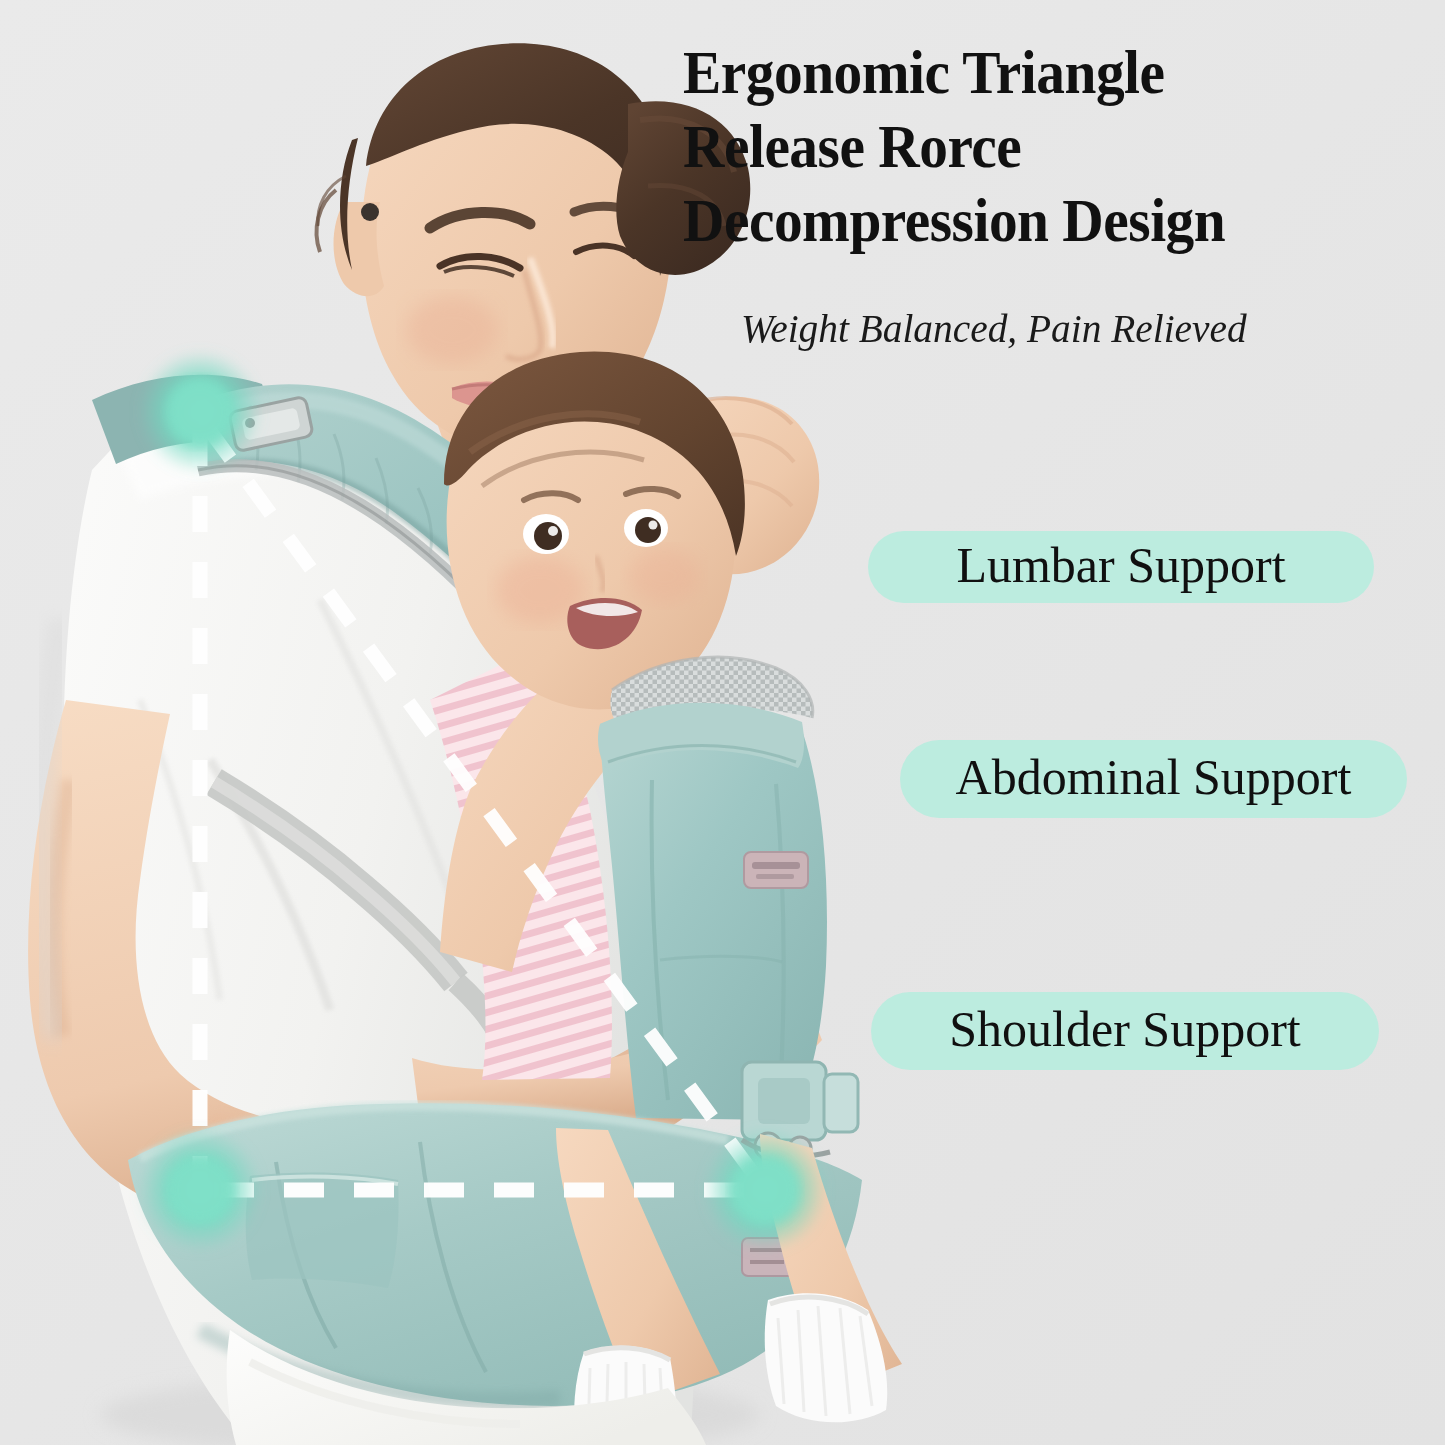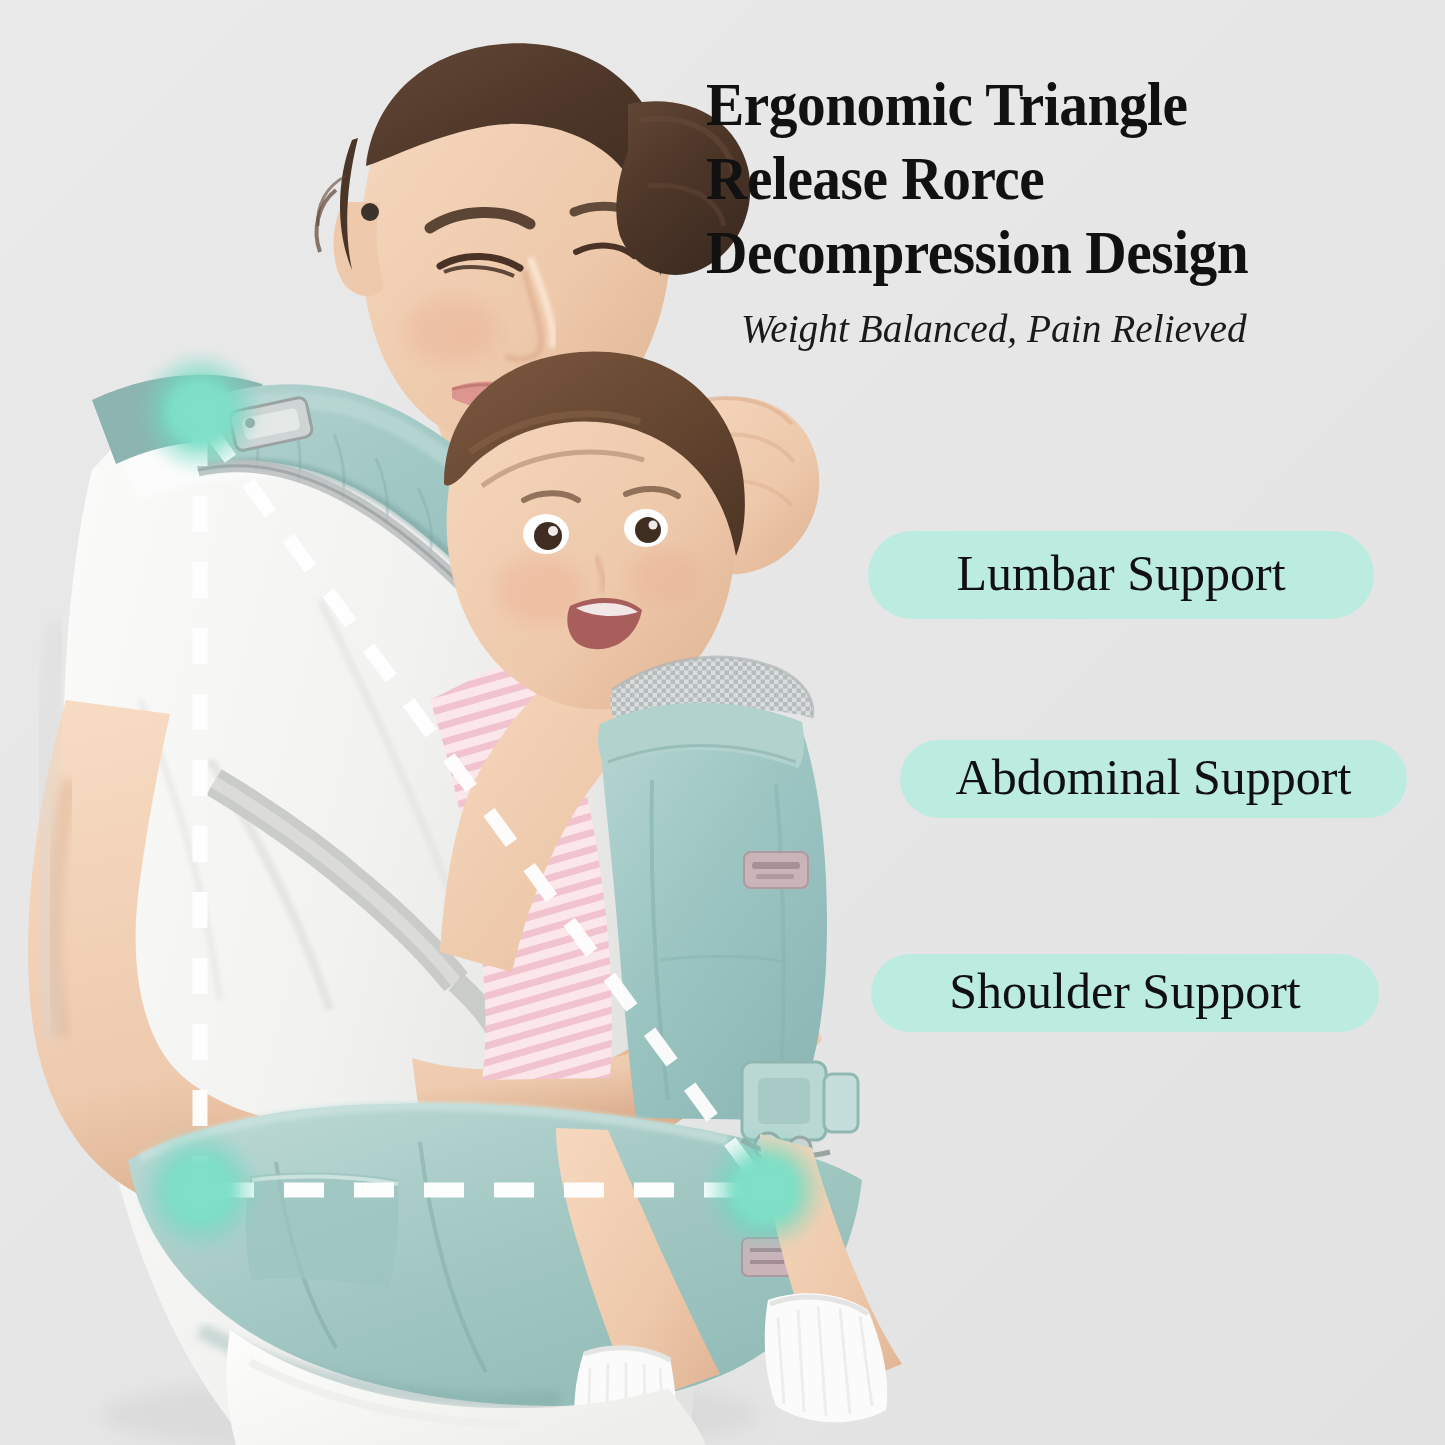--- a/index.html
+++ b/index.html
@@ -28,24 +28,23 @@
   #overlay{
     position:absolute; left:0; top:0;
     width:1445px; height:1445px;
     pointer-events:none;
   }
   #overlay svg{display:block;width:1445px;height:1445px;}
 
   
   #headline{
     position:absolute;
-    left:706px;
+    left:683px;
     top:36px;
     width:740px;
-    margin-top:32px;
   }
   #headline .hl-line{
     font-family:"Liberation Serif", serif;
     font-weight:700;
     font-size:61px;
     line-height:74px;
     letter-spacing:-0.5px;
     color:#111111;
     white-space:nowrap;
     transform:scaleX(0.94);
@@ -75,23 +74,23 @@
     border-radius:999px;
     color:#101010;
     font-family:"Liberation Serif", serif;
     font-weight:400;
     font-size:50px;
     line-height:1;
     white-space:nowrap;
     box-sizing:border-box;
     padding-bottom:4px;
   }
-  #pill-lumbar{ left:868px; top:531px; width:506px; height:88px; }
+  #pill-lumbar{ left:868px; top:531px; width:506px; height:72px; }
   #pill-abdominal{ left:900px; top:740px; width:507px; height:78px; }
-  #pill-shoulder{ left:871px; top:954px; width:508px; height:78px; }
+  #pill-shoulder{ left:871px; top:992px; width:508px; height:78px; }
 </style>
 </head>
 <body>
 
 <div id="banner">
 
   <div id="photo">
     <svg viewBox="0 0 1445 1445" xmlns="http://www.w3.org/2000/svg">
       <defs>
         <linearGradient id="bg" x1="0" y1="0" x2="1" y2="1">

